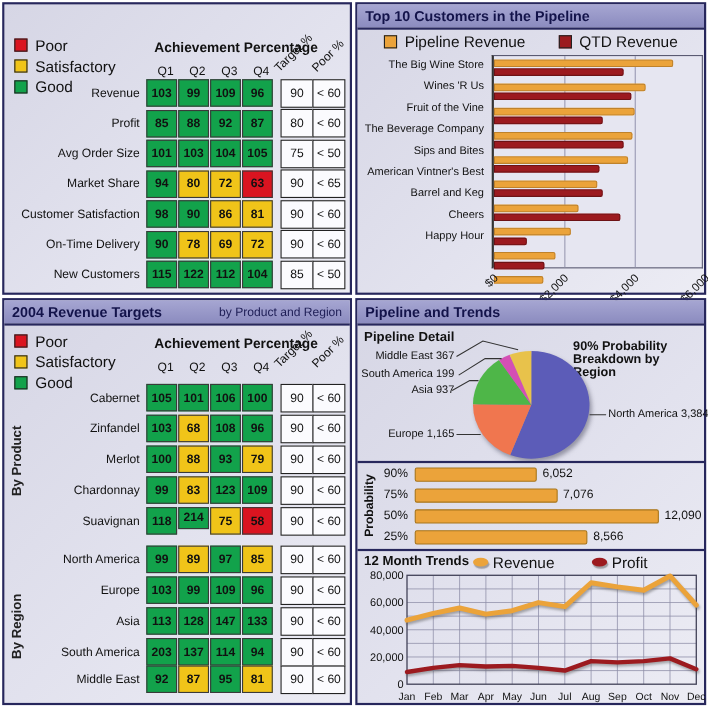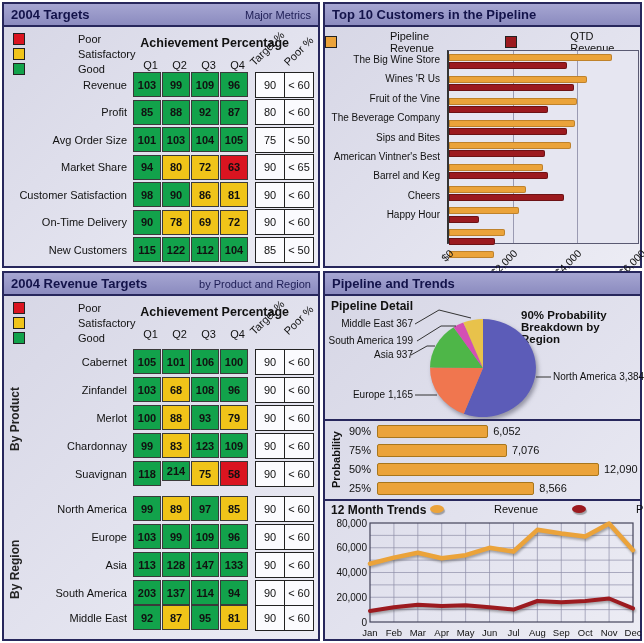--- a/index.html
+++ b/index.html
@@ -12,21 +12,21 @@
   #panel-bl{left:2px;top:271px;width:318px;height:370px;}
   #panel-br{left:323px;top:271px;width:319px;height:370px;}
   .panel-header{height:21px;background:linear-gradient(#a6a6d2,#8b8bbf);border-bottom:2px solid #27275c;
                 display:flex;align-items:center;justify-content:space-between;padding:0 7px;}
   .panel-title{font-weight:bold;font-size:13px;color:#13134a;}
   .panel-subtitle{font-size:11px;color:#1d1d55;}
   
   .legend{position:absolute;left:9px;top:29px;}
   .legend-item{display:flex;align-items:center;margin-bottom:3px;}
   .legend-swatch{width:10px;height:10px;border:1px solid #222;margin-right:7px;}
-  .legend-label{font-size:11px;margin-left:46px;}
+  .legend-label{font-size:14px;}
   
   .ach-title{position:absolute;left:95px;top:32px;width:190px;text-align:right;
              font-weight:bold;font-size:12.5px;}
   .qtr-row{position:absolute;left:132px;top:55px;display:flex;justify-content:center;}
   .qtr-row span{width:29px;text-align:center;font-size:11px;}
   .rot-header{position:absolute;font-size:11px;white-space:nowrap;
               transform:rotate(-45deg);transform-origin:0 100%;}
   .rot-target{left:252px;top:52px;}
   .rot-poor{left:286px;top:52px;}
   .ach-rows{position:absolute;left:0;width:100%;}
@@ -86,24 +86,20 @@
                box-shadow:1px 2px 1px rgba(90,90,90,.5);}
   .trend-svg{position:absolute;left:0;top:243px;}
   svg text{font-family:"Liberation Sans",sans-serif;}
 </style>
 </head>
 <body>
 
 <div id="stage">
 
   <div class="panel" id="panel-tl">
-    <div class="panel-header">
-      <span class="panel-title">2004 Targets</span>
-      <span class="panel-subtitle">Major Metrics</span>
-    </div>
     <div class="legend" id="legend-tl">
         <div class="legend-item">
           <span class="legend-swatch" style="background: rgb(218, 20, 32);"></span>
           <span class="legend-label">Poor</span>
         </div>
         <div class="legend-item">
           <span class="legend-swatch" style="background: rgb(240, 196, 25);"></span>
           <span class="legend-label">Satisfactory</span>
         </div>
         <div class="legend-item">

